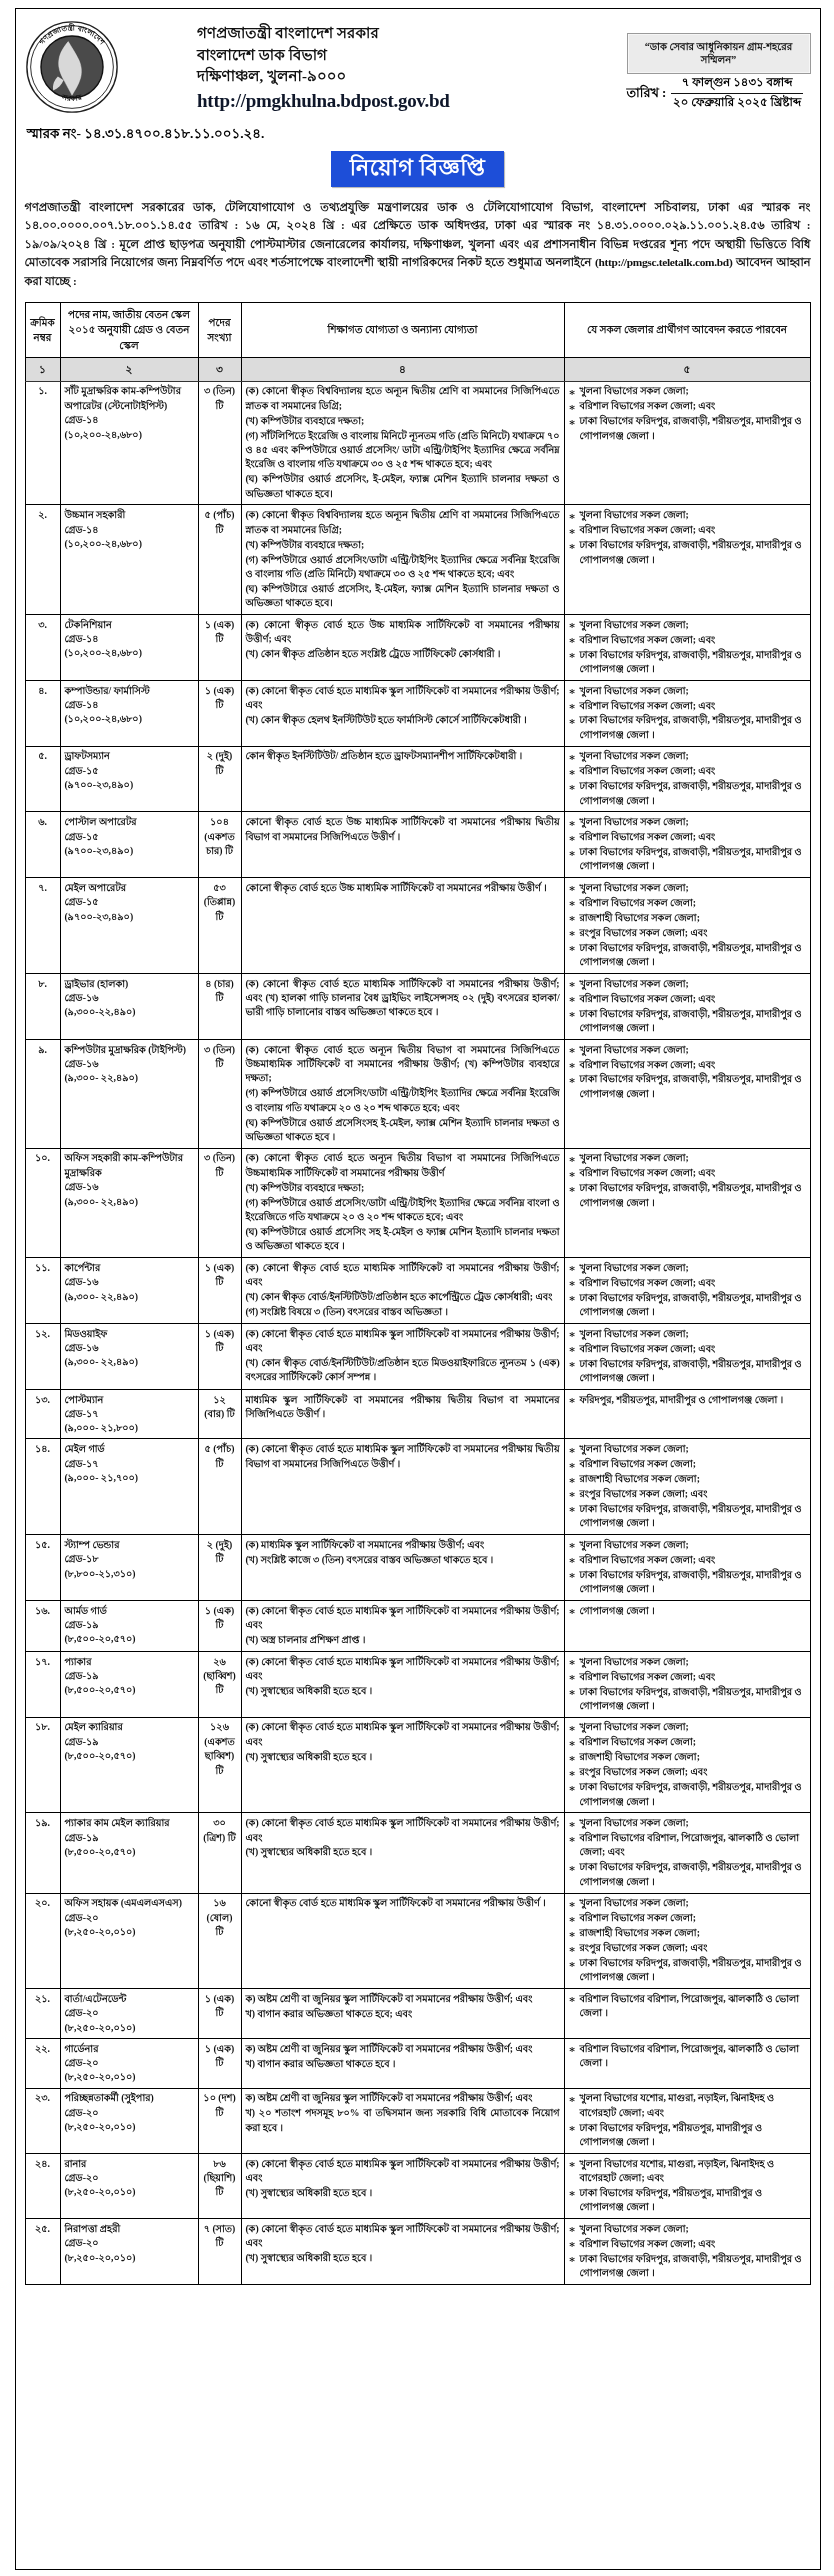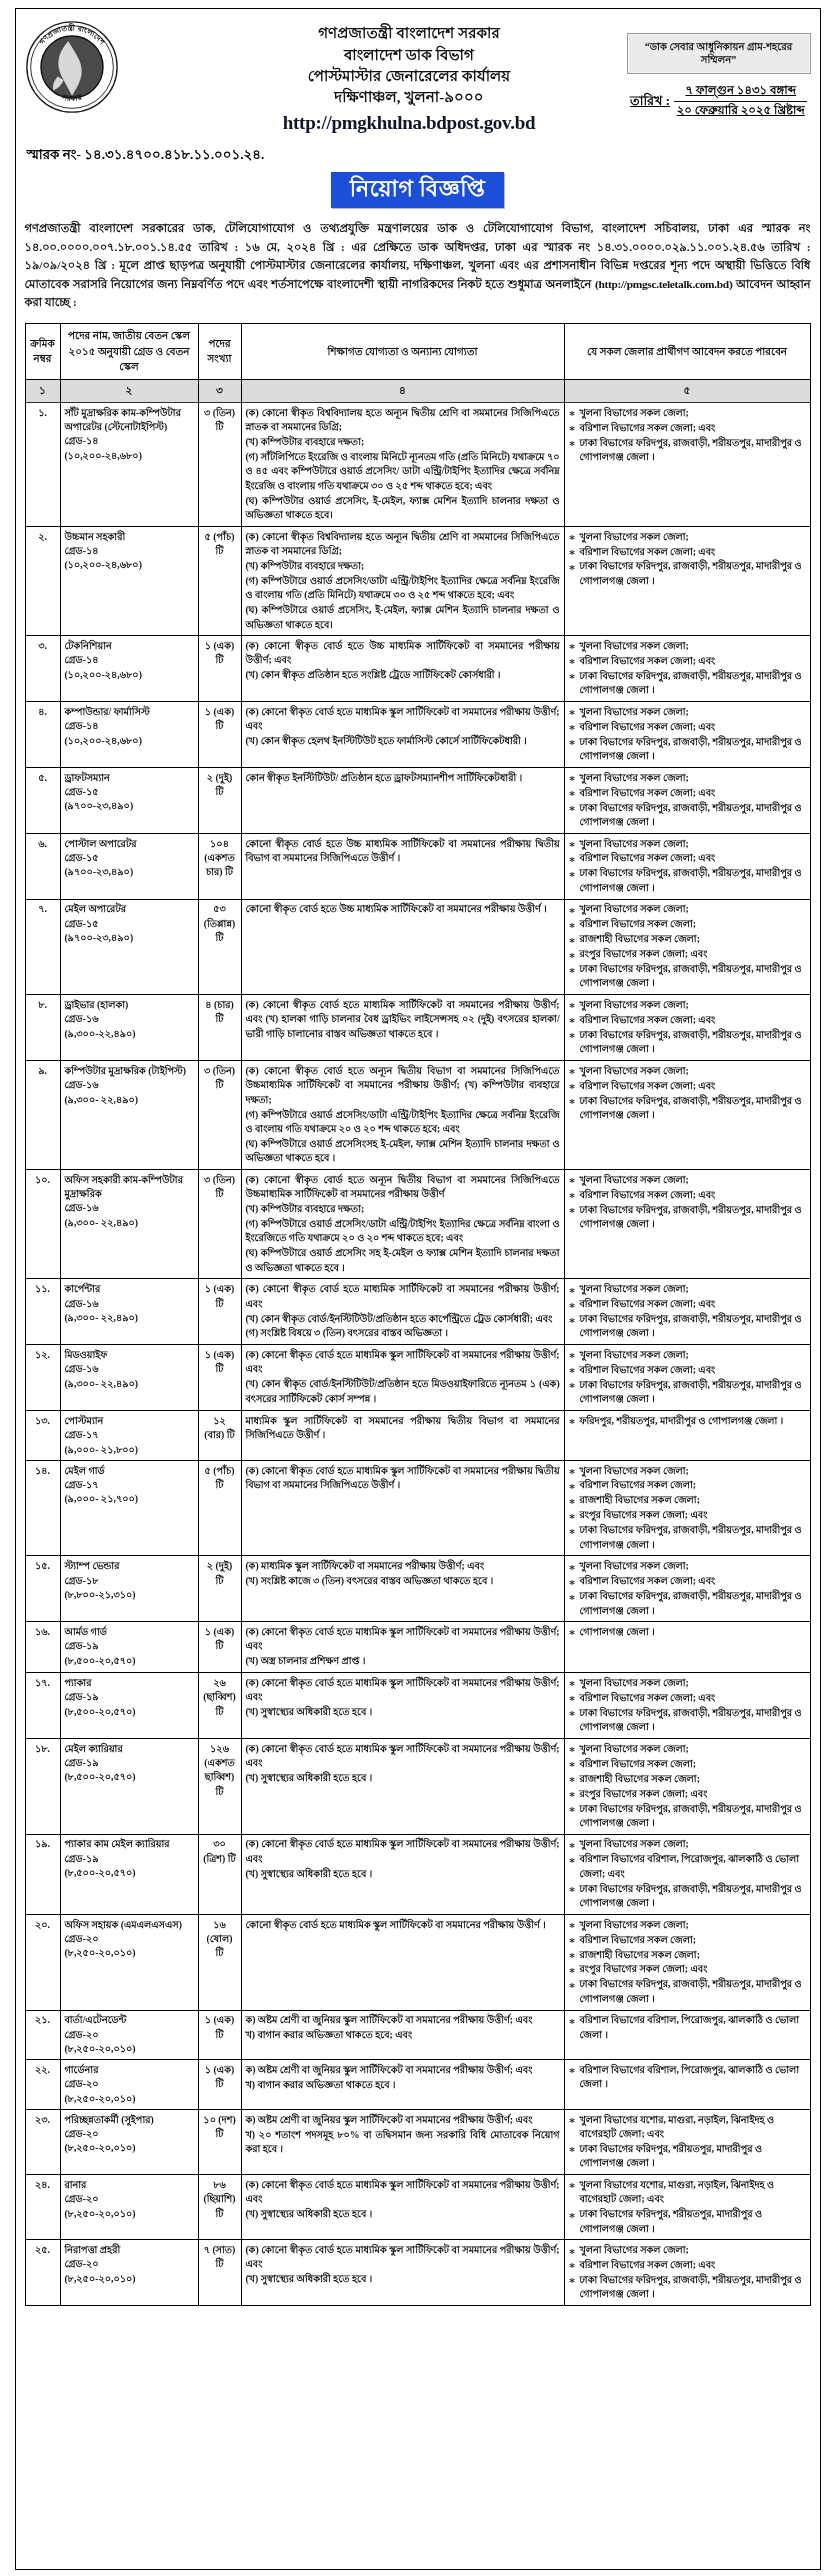--- a/index.html
+++ b/index.html
@@ -13,31 +13,31 @@
     position:absolute;left:14.5px;top:7.8px;right:14.5px;bottom:5.6px;
     border:1.7px solid #000;pointer-events:none;
   }
   .inner{position:relative;padding:16.7px 24.5px 11px 24.5px;}
 
   
   .hdr{display:flex;align-items:flex-start;justify-content:space-between;gap:5.6px;}
   .hdr-left{width:167px;display:flex;justify-content:flex-start;padding-top:3.3px;}
   .seal{width:94px;height:94px;border-radius:50%;position:relative;
         background:#fff;display:block;}
-  .hdr-center{flex:1;text-align:center;padding-top:6.7px;}
+  .hdr-center{flex:1;text-align:left;padding-top:6.7px;}
   .hdr-center .l{font-weight:bold;font-size:15px;line-height:1.42;color:#111;letter-spacing:0.1px;}
   .hdr-center .url{font-weight:bold;font-size:19px;line-height:1.5;color:#0f172a;
       font-family:Liberation Serif, serif;letter-spacing:-0.3px;}
   .hdr-right{width:184px;text-align:center;padding-top:16.7px;}
   .slogan{
     border:1.7px solid #9a9a9a;background:#ebebeb;padding:5.6px 4.5px 6.7px;
     font-weight:bold;font-size:10px;line-height:1.32;color:#111;
     box-shadow:inset 0 0 0 0.6px #fff;
   }
-  .datewrap{margin-top:9px;display:flex;justify-content:center;align-items:center;gap:4.5px;text-decoration:underline;}
+  .datewrap{margin-top:1px;display:flex;align-items:center;gap:4.5px;}
   .datewrap .lbl{font-weight:bold;font-size:12.8px;}
   .datewrap .stack{text-align:center;font-weight:bold;font-size:11.7px;line-height:1.45;}
   .datewrap .stack .top{border-bottom:1.1px solid #111;padding:0 2.2px 1.1px;}
   .datewrap .stack .bot{padding:1.1px 2.2px 0;}
 
   .memo{font-weight:bold;font-size:13.4px;margin:7.8px 0 0 2.2px;}
 
   
   .title-wrap{text-align:center;margin:5.6px 0 9px;}
   .title-box{
@@ -100,21 +100,20 @@
           </text>
           <text font-size="15.5" font-weight="bold" fill="#111" font-family="'Liberation Sans',sans-serif" letter-spacing="0.5">
             <textPath href="#arcBot" startOffset="50%" text-anchor="middle">সরকার</textPath>
           </text>
         </svg>
       </div>
 
       <div class="hdr-center">
         <div class="l">গণপ্রজাতন্ত্রী বাংলাদেশ সরকার</div>
         <div class="l">বাংলাদেশ ডাক বিভাগ</div>
-        <div class="l">পোস্টমাস্টার জেনারেলের কার্যালয়</div>
         <div class="l">দক্ষিণাঞ্চল, খুলনা-৯০০০</div>
         <div class="url">http://pmgkhulna.bdpost.gov.bd</div>
       </div>
 
       <div class="hdr-right">
         <div class="slogan">“ডাক সেবার আধুনিকায়ন গ্রাম-শহরের সম্মিলন”</div>
         <div class="datewrap">
           <span class="lbl">তারিখ :</span>
           <span class="stack">
             <span class="top" style="display:block">৭ ফাল্গুন ১৪৩১ বঙ্গাব্দ</span>

